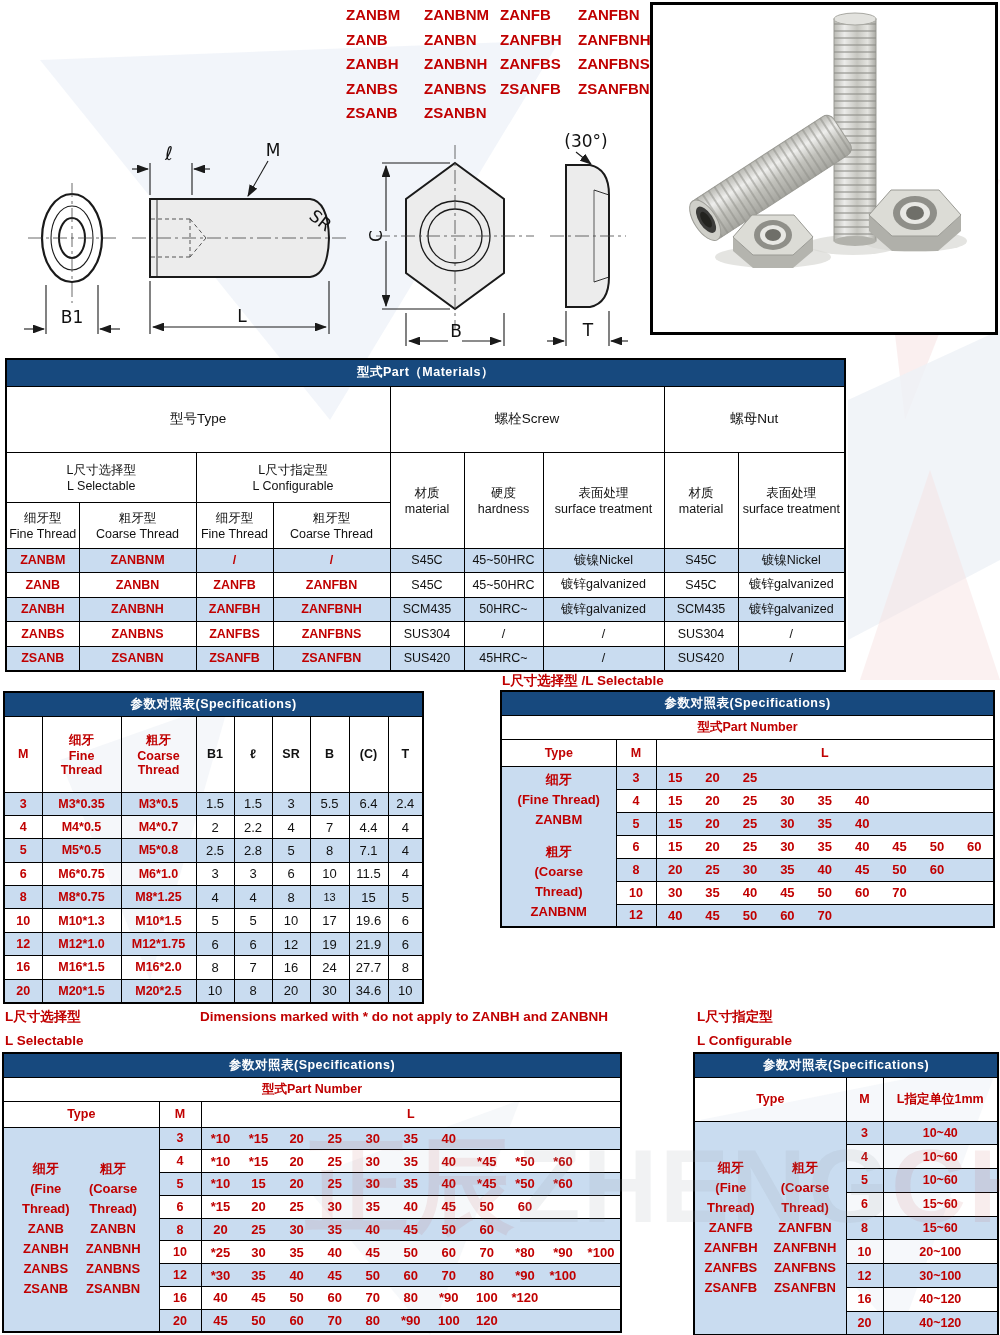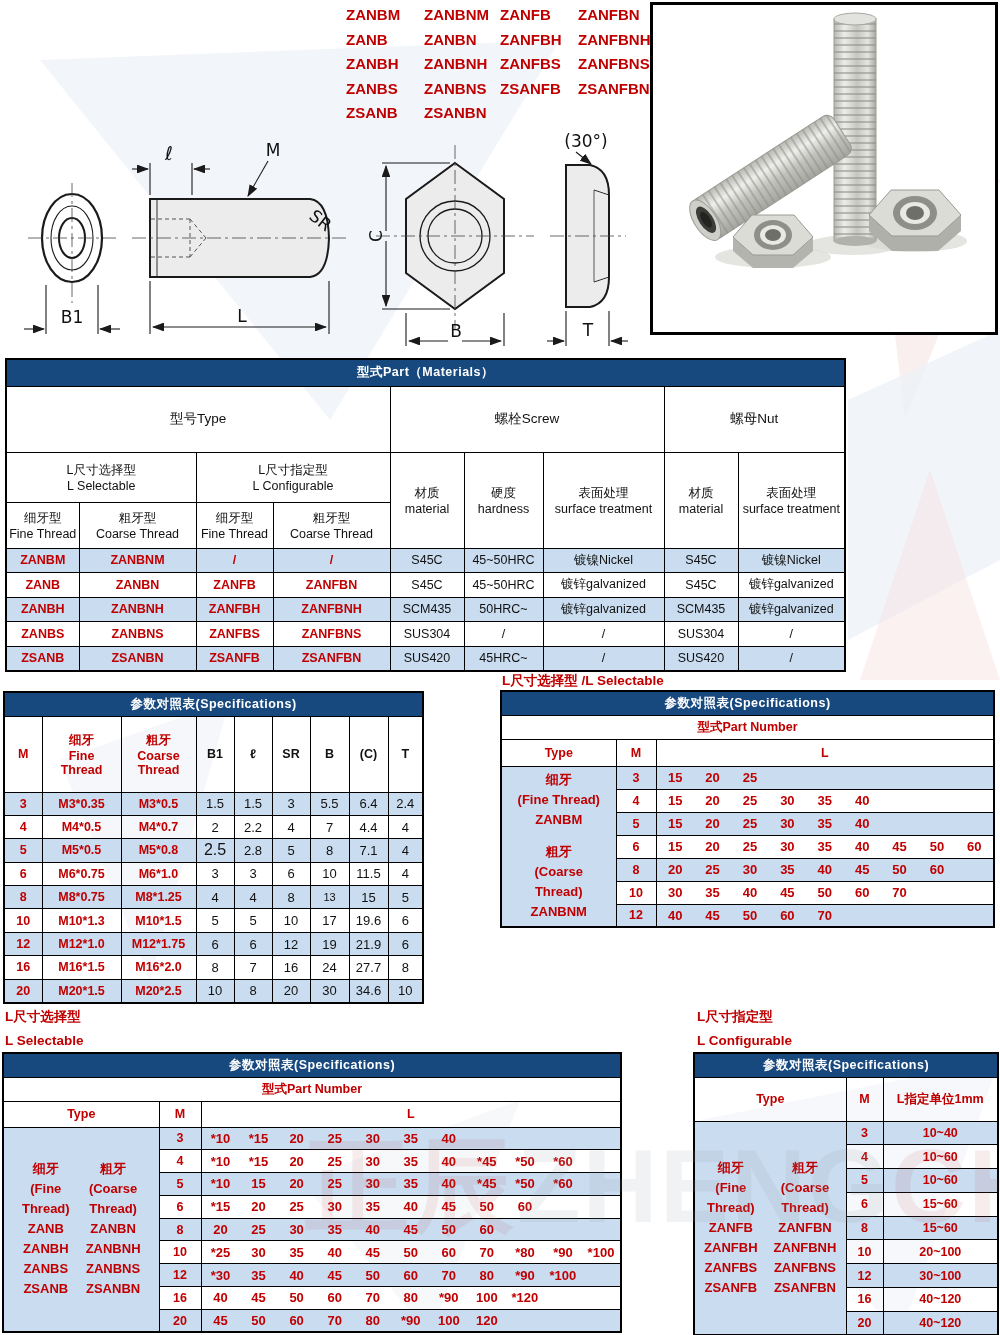--- a/index.html
+++ b/index.html
@@ -361,21 +361,21 @@
         <td style="font-size: 13px;">2.2</td>
         <td style="font-size: 13px;">4</td>
         <td style="font-size: 13px;">7</td>
         <td style="font-size: 13px;">4.4</td>
         <td style="font-size: 13px;">4</td>
       </tr>
       <tr class="band" style="height: 23.4px;">
         <td class="red">5</td>
         <td class="red">M5*0.5</td>
         <td class="red">M5*0.8</td>
-        <td style="font-size: 16px; text-align: center;">2.5</td>
+        <td style="font-size: 13px; text-align: center;">2.5</td>
         <td style="font-size: 13px;">2.8</td>
         <td style="font-size: 13px;">5</td>
         <td style="font-size: 13px;">8</td>
         <td style="font-size: 13px;">7.1</td>
         <td style="font-size: 13px;">4</td>
       </tr>
       <tr style="height: 23.4px;">
         <td class="red">6</td>
         <td class="red">M6*0.75</td>
         <td class="red">M6*1.0</td>
@@ -573,20 +573,21 @@
         </td>
       </tr>
     </tbody>
 </table>
 
 <div class="note" style="left:5px;top:1005px;">
   <div>L尺寸选择型</div>
     <div>L Selectable</div>
 </div>
 <div class="note" style="left:200px;top:1005px;">
+    <div>Dimensions marked with * do not apply to ZANBH and ZANBNH</div>
 </div>
 <div class="note" style="left:697px;top:1005px;">
   <div>L尺寸指定型</div>
     <div>L Configurable</div>
 </div>
 
 <table class="ztable" id="bl-table" style="left:2px;top:1052px;width:618px;">
   <colgroup>
       <col style="width:156px">
       <col style="width:42px">

